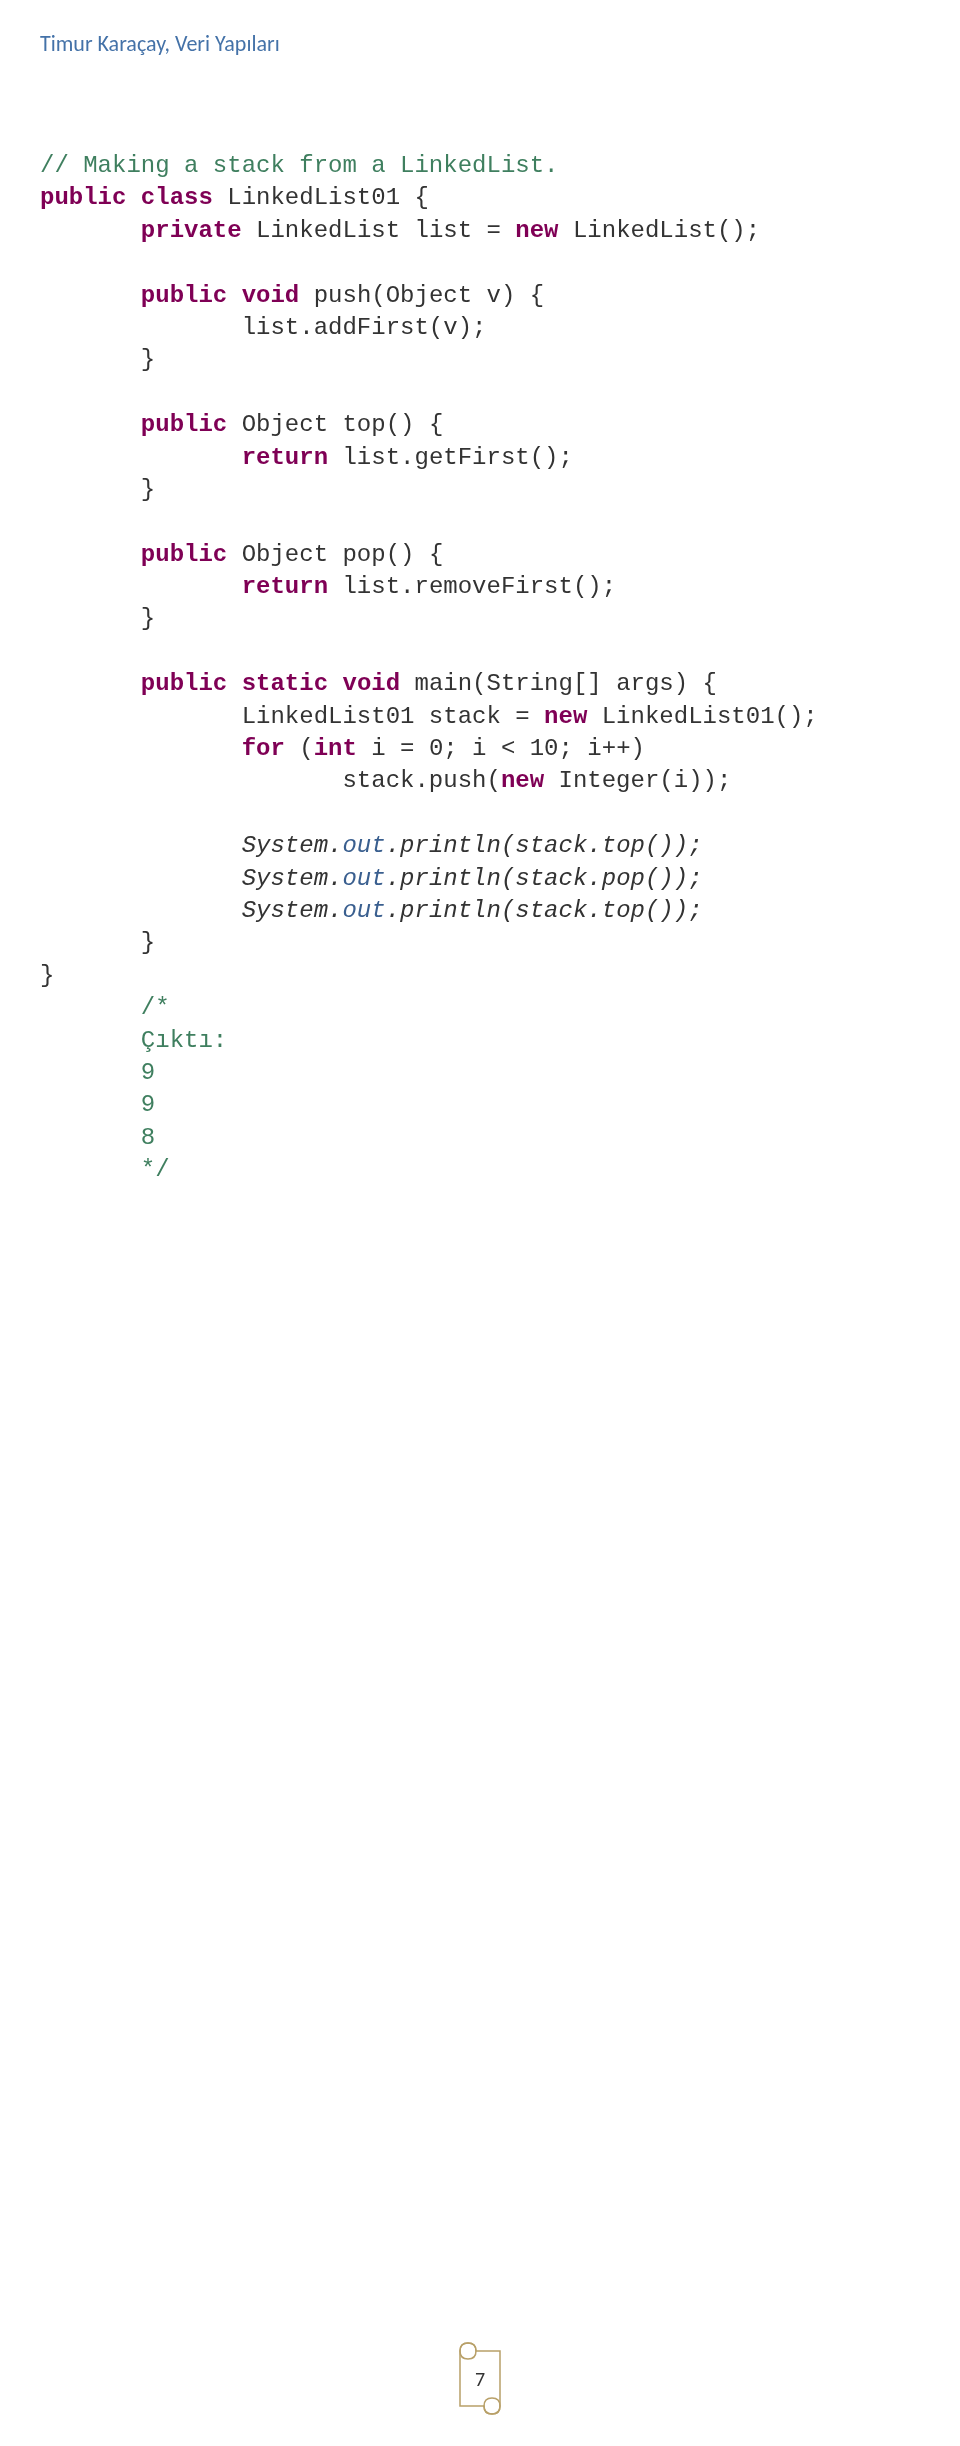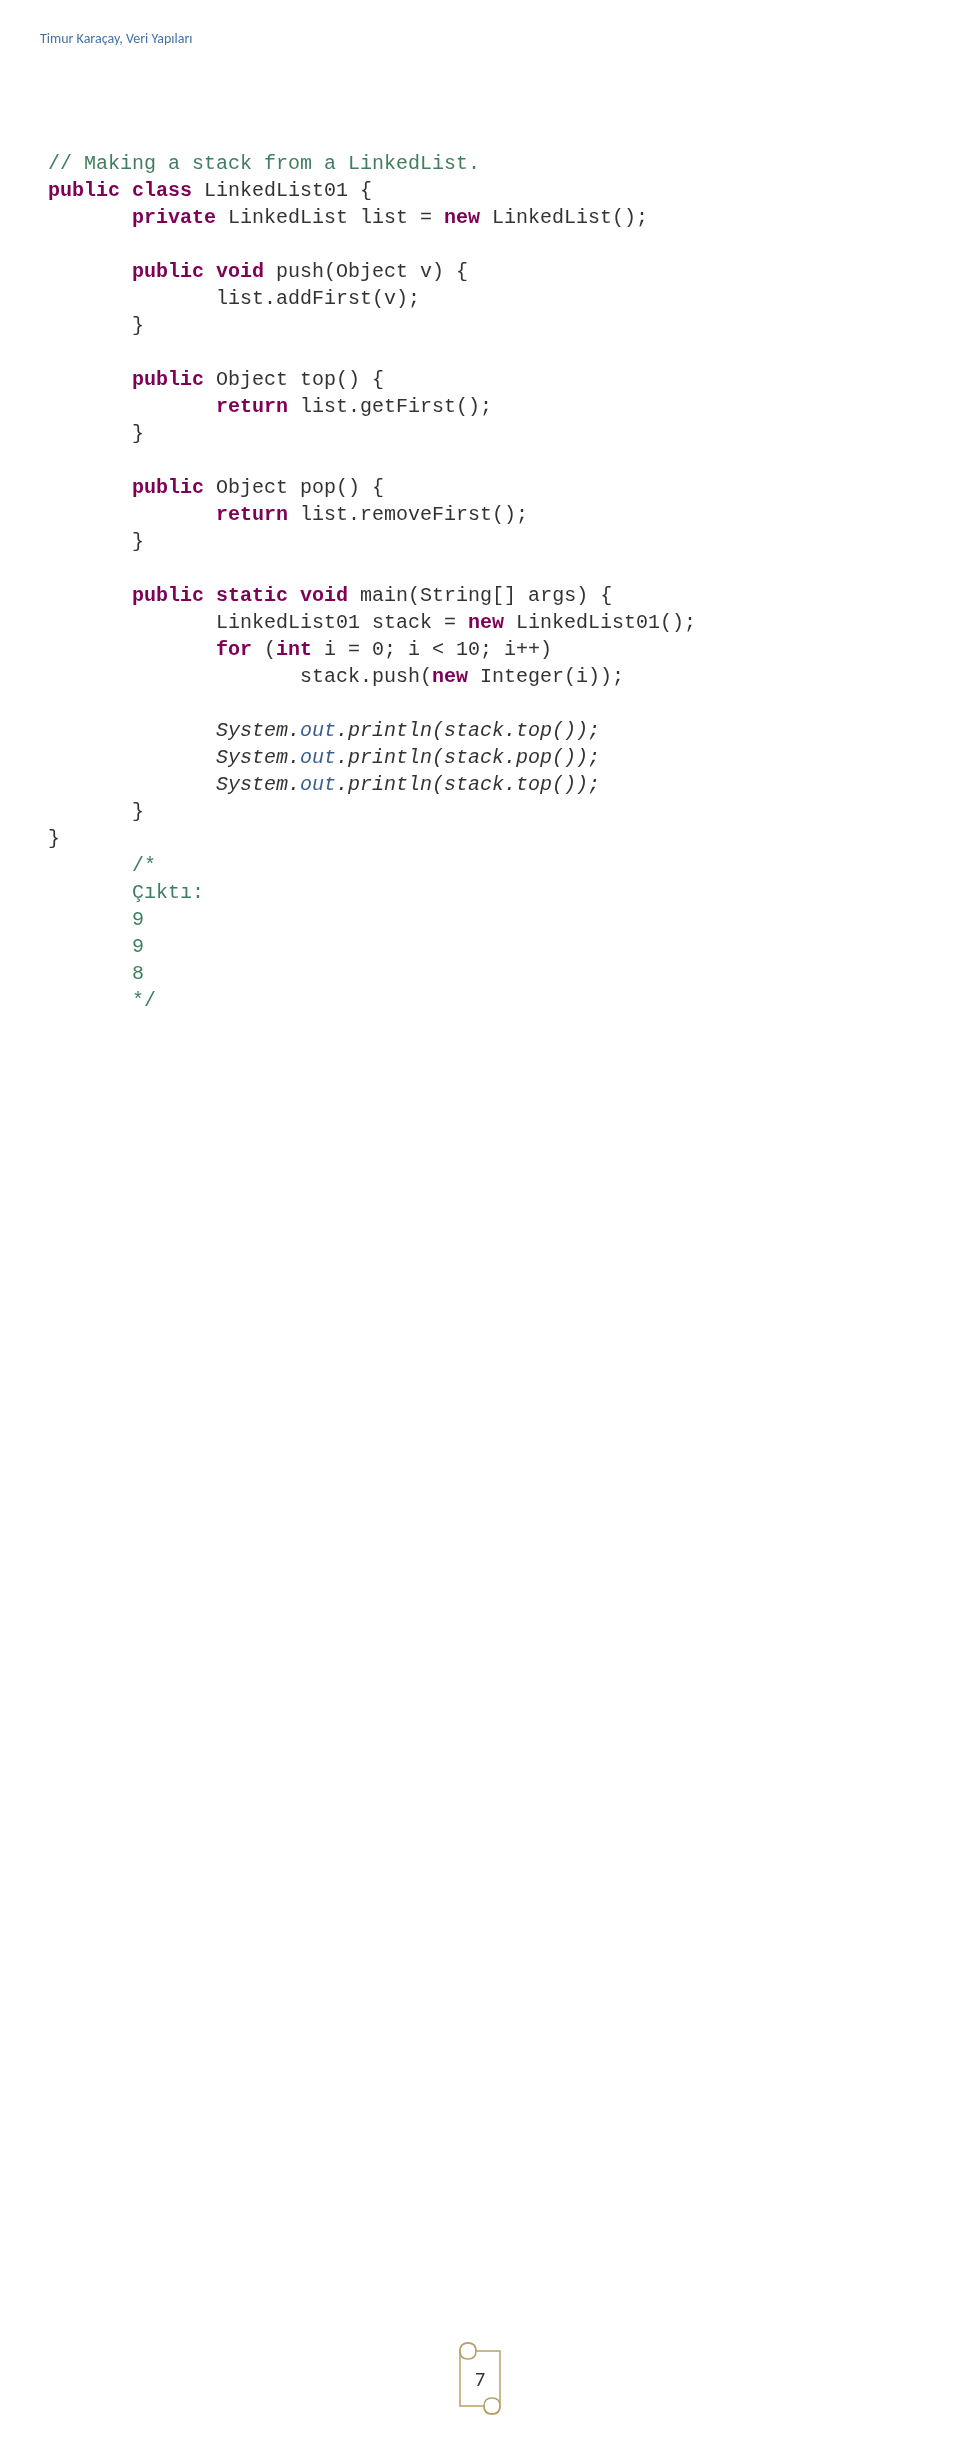--- a/index.html
+++ b/index.html
@@ -8,29 +8,29 @@
     height: 2446px;
     background: #ffffff;
     font-family: "Courier New", monospace;
     position: relative;
   }
   .header {
     position: absolute;
     top: 30px;
     left: 40px;
     font-family: Calibri, Arial, sans-serif;
-    font-size: 14px;
+    font-size: 22px;
     color: #4472a8;
     font-weight: 400;
   }
   .code-block {
     position: absolute;
     top: 150px;
-    left: 48px;
-    font-size: 20px;
+    left: 40px;
+    font-size: 24px;
     line-height: 1.35;
     white-space: pre;
     color: #333;
   }
   .kw { color: #7f0055; font-weight: bold; }
   .comment { color: #3f7f5f; }
   .it { font-style: italic; color: #333; }
   .it-blue { font-style: italic; color: #3a5f8f; }
   .page-scroll {
     position: absolute;

